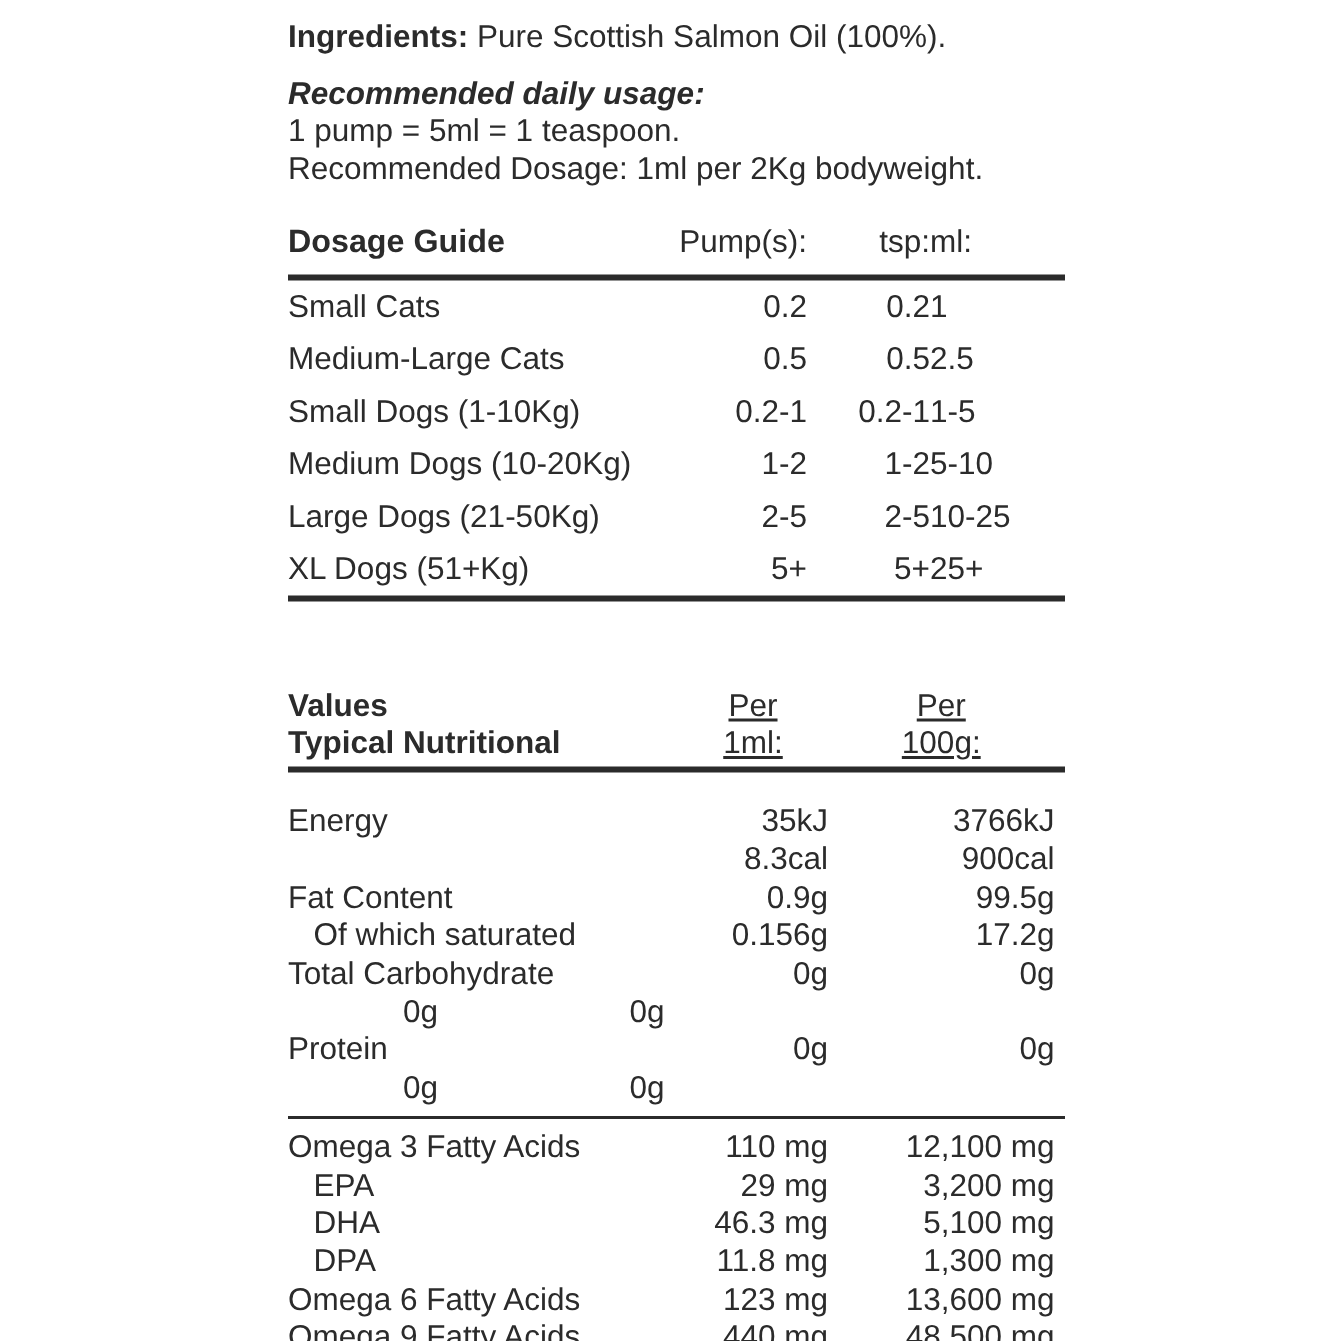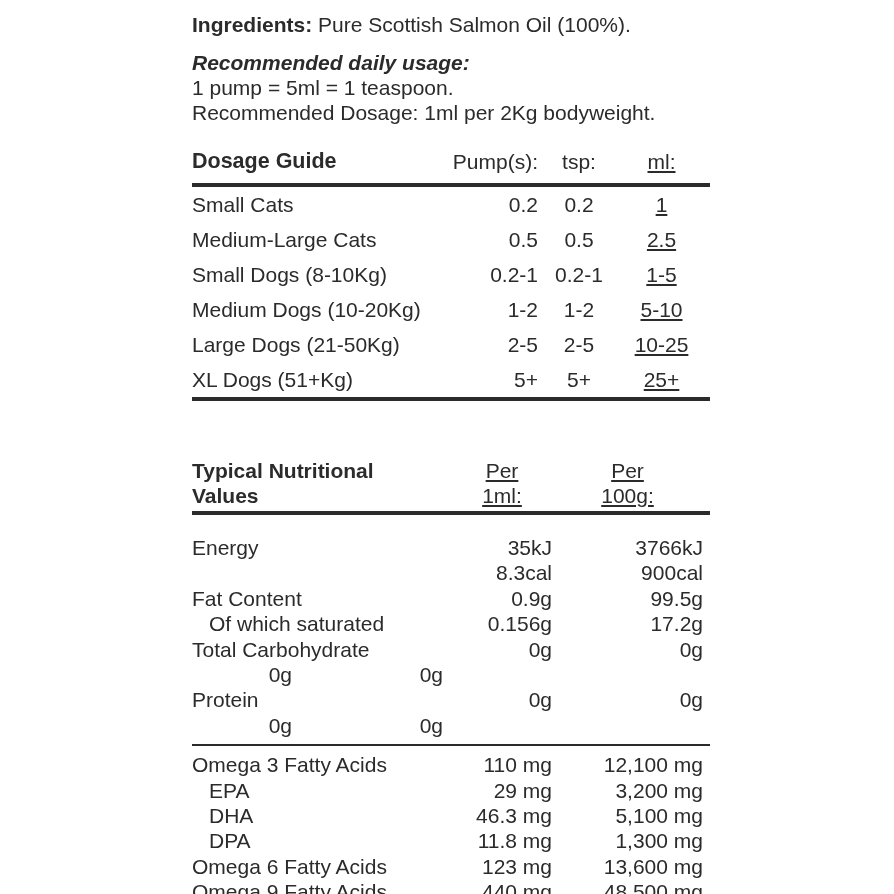--- a/index.html
+++ b/index.html
@@ -25,22 +25,22 @@
 
   
   .dosage-table { margin-top: 24px; font-size: 21px; }
   .dtable-head {
     display: flex; align-items: flex-end;
     padding-bottom: 9px;
     border-bottom: 4px solid #2b2b2b;
   }
   .dtable-title { flex: 0 0 252px; font-weight: bold; font-size: 21.5px; }
   .dcol1 { flex: 0 0 94px; text-align: right; }
-  .dcol2 { flex: 0 0 82px; text-align: center; }
-  .dcol3 { flex: 0 0 90px; text-align: center; padding-right: 7px; text-decoration: underline; }
+  .dcol2 { flex: 0 0 82px; text-align: right; }
+  .dcol3 { flex: 0 0 90px; text-align: left; padding-right: 7px; }
   .dtable-body { border-bottom: 4px solid #2b2b2b; }
   .drow { display: flex; align-items: center; height: 35px; }
   .dlabel { flex: 0 0 252px; }
 
   
   .nutrition-table { margin-top: 57px; font-size: 21px; }
   .ntable-head {
     display: flex;
     border-bottom: 4px solid #2b2b2b;
     padding-bottom: 3px;
@@ -85,21 +85,21 @@
         <div class="dcol2">0.2</div>
         <div class="dcol3">1</div>
       </div>
       <div class="drow">
         <div class="dlabel">Medium-Large Cats</div>
         <div class="dcol1">0.5</div>
         <div class="dcol2">0.5</div>
         <div class="dcol3">2.5</div>
       </div>
       <div class="drow">
-        <div class="dlabel">Small Dogs (8-10Kg)</div>
+        <div class="dlabel">Small Dogs (1-10Kg)</div>
         <div class="dcol1">0.2-1</div>
         <div class="dcol2">0.2-1</div>
         <div class="dcol3">1-5</div>
       </div>
       <div class="drow">
         <div class="dlabel">Medium Dogs (10-20Kg)</div>
         <div class="dcol1">1-2</div>
         <div class="dcol2">1-2</div>
         <div class="dcol3">5-10</div>
       </div>
@@ -114,22 +114,22 @@
         <div class="dcol1">5+</div>
         <div class="dcol2">5+</div>
         <div class="dcol3">25+</div>
       </div>
     </div>
   </div>
 
   <div class="nutrition-table">
     <div class="ntable-head">
       <div class="ntable-title">
+        <div>Values</div>
         <div>Typical Nutritional</div>
-        <div>Values</div>
       </div>
       <div class="nhcol nhcol1">
         <div>Per</div>
         <div>1ml:</div>
       </div>
       <div class="nhcol nhcol2">
         <div>Per</div>
         <div>100g:</div>
       </div>
     </div>

